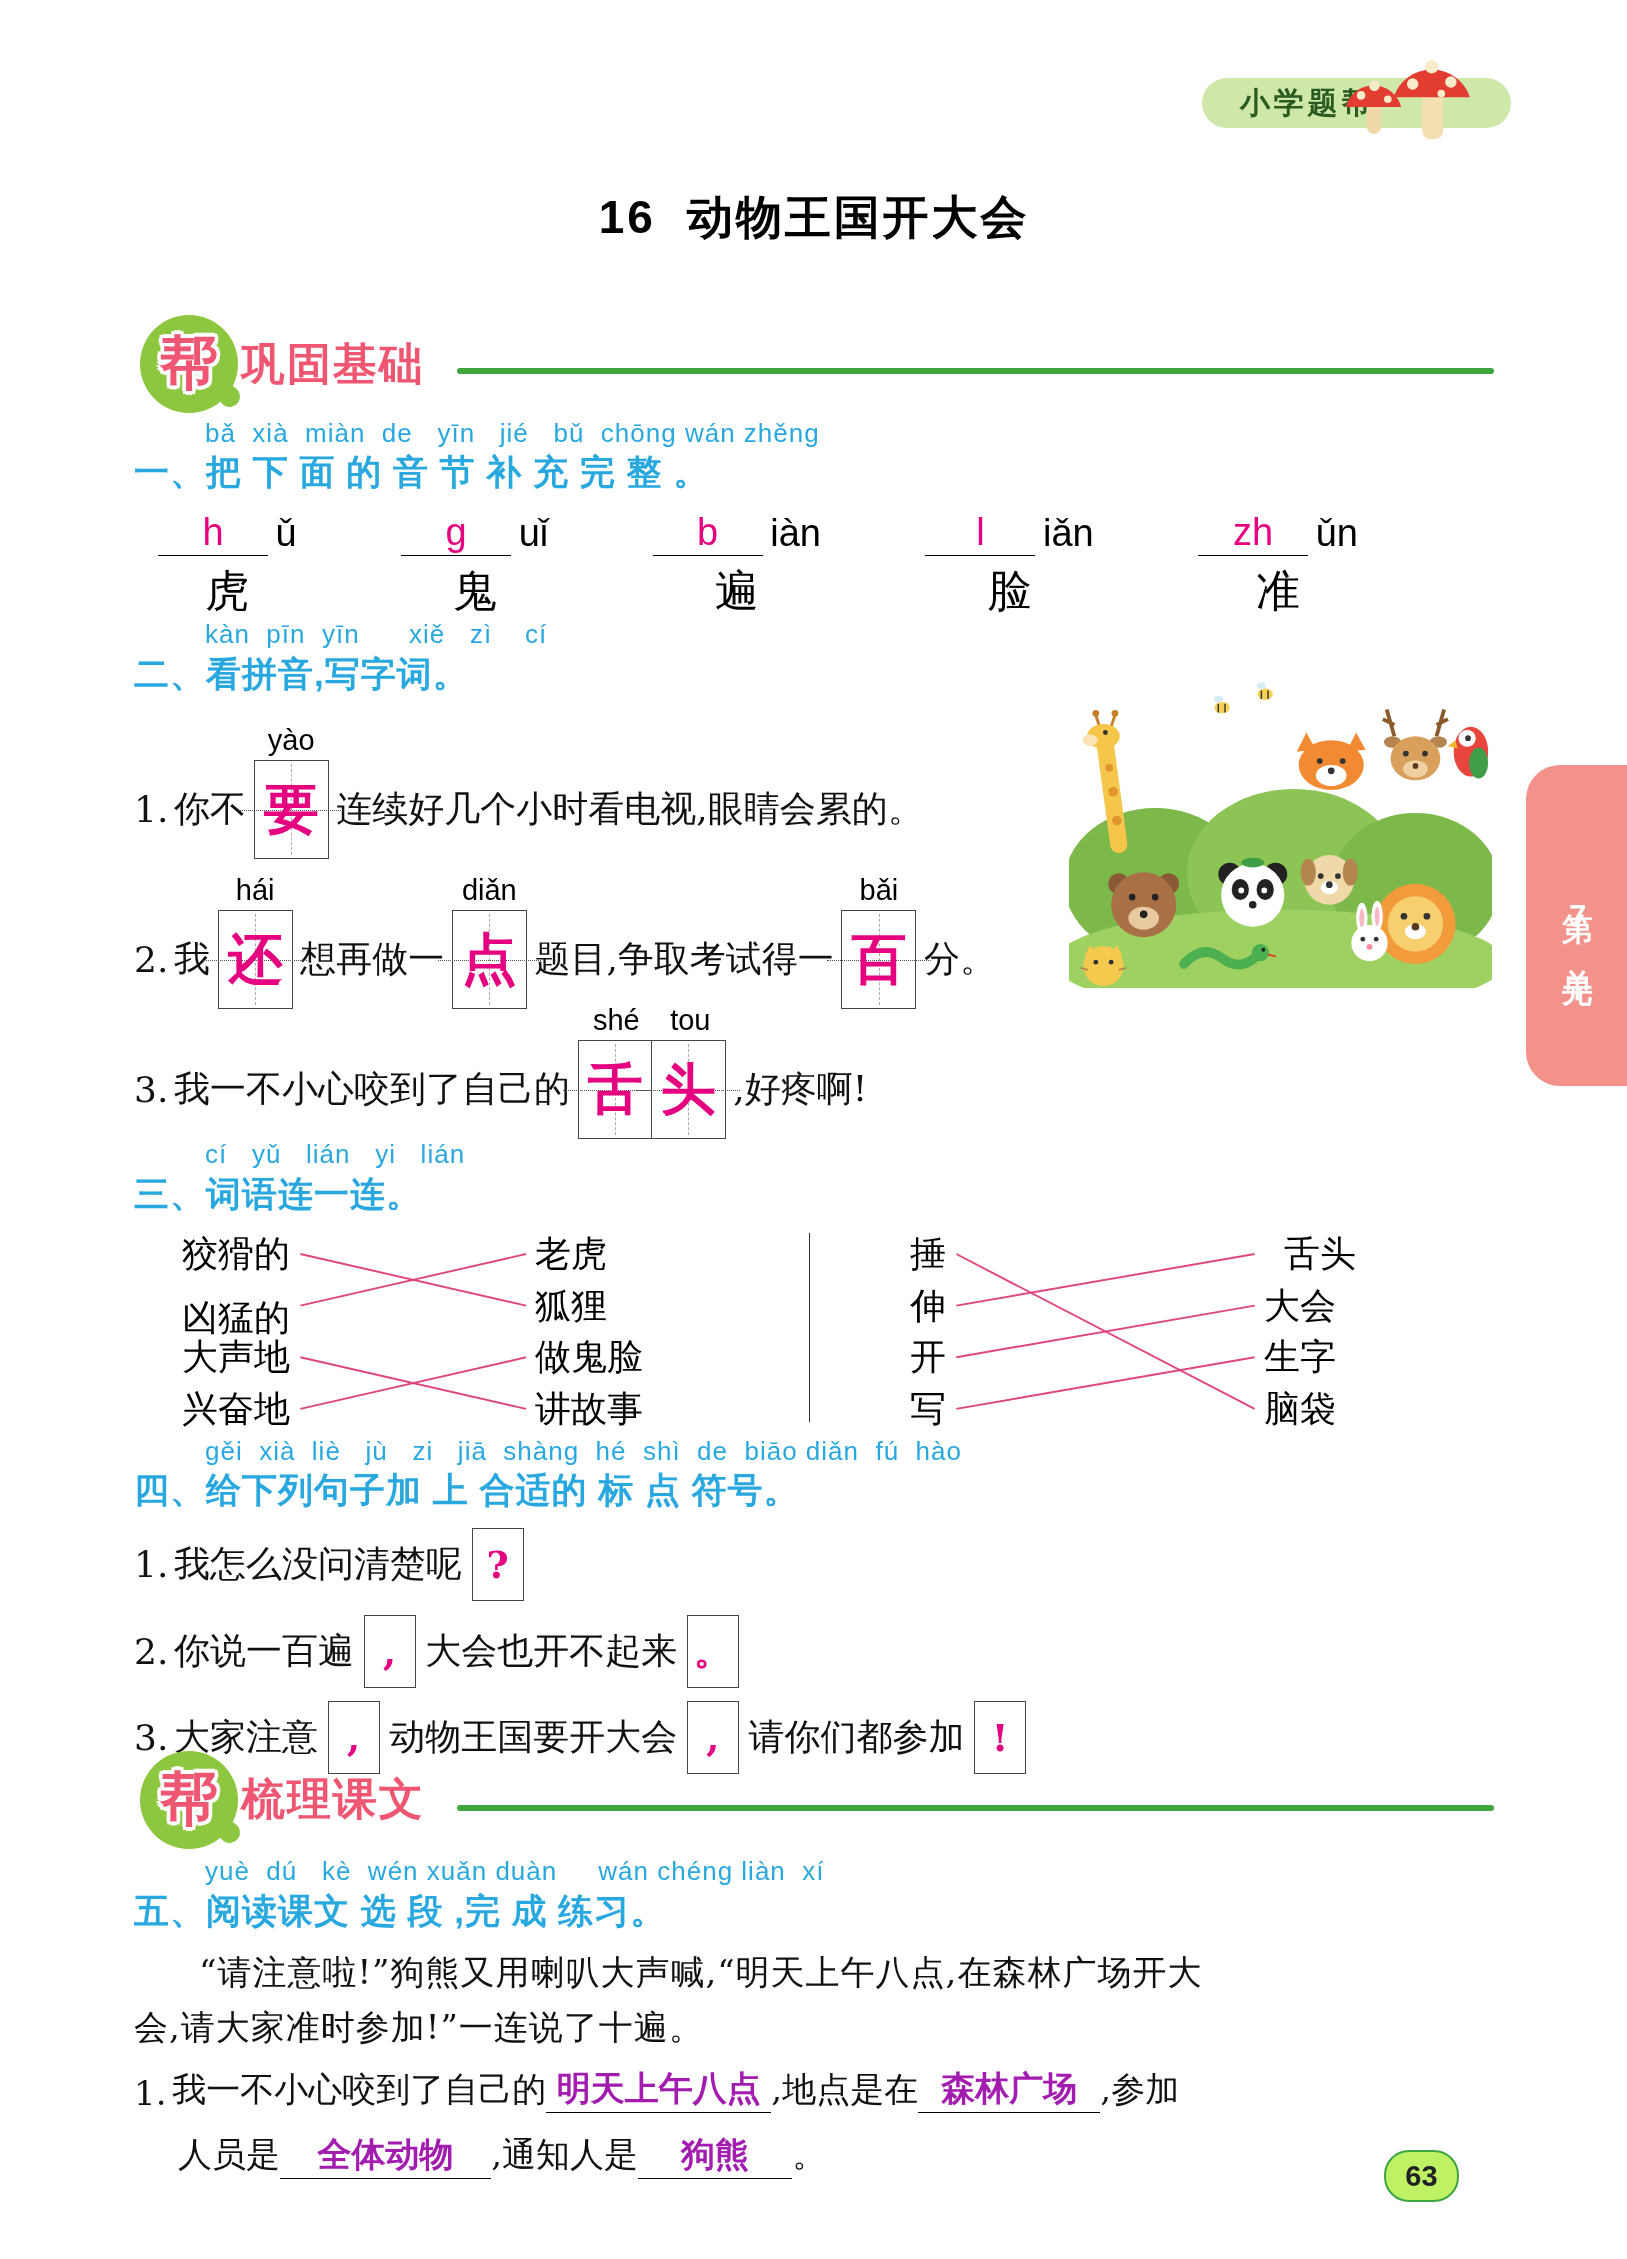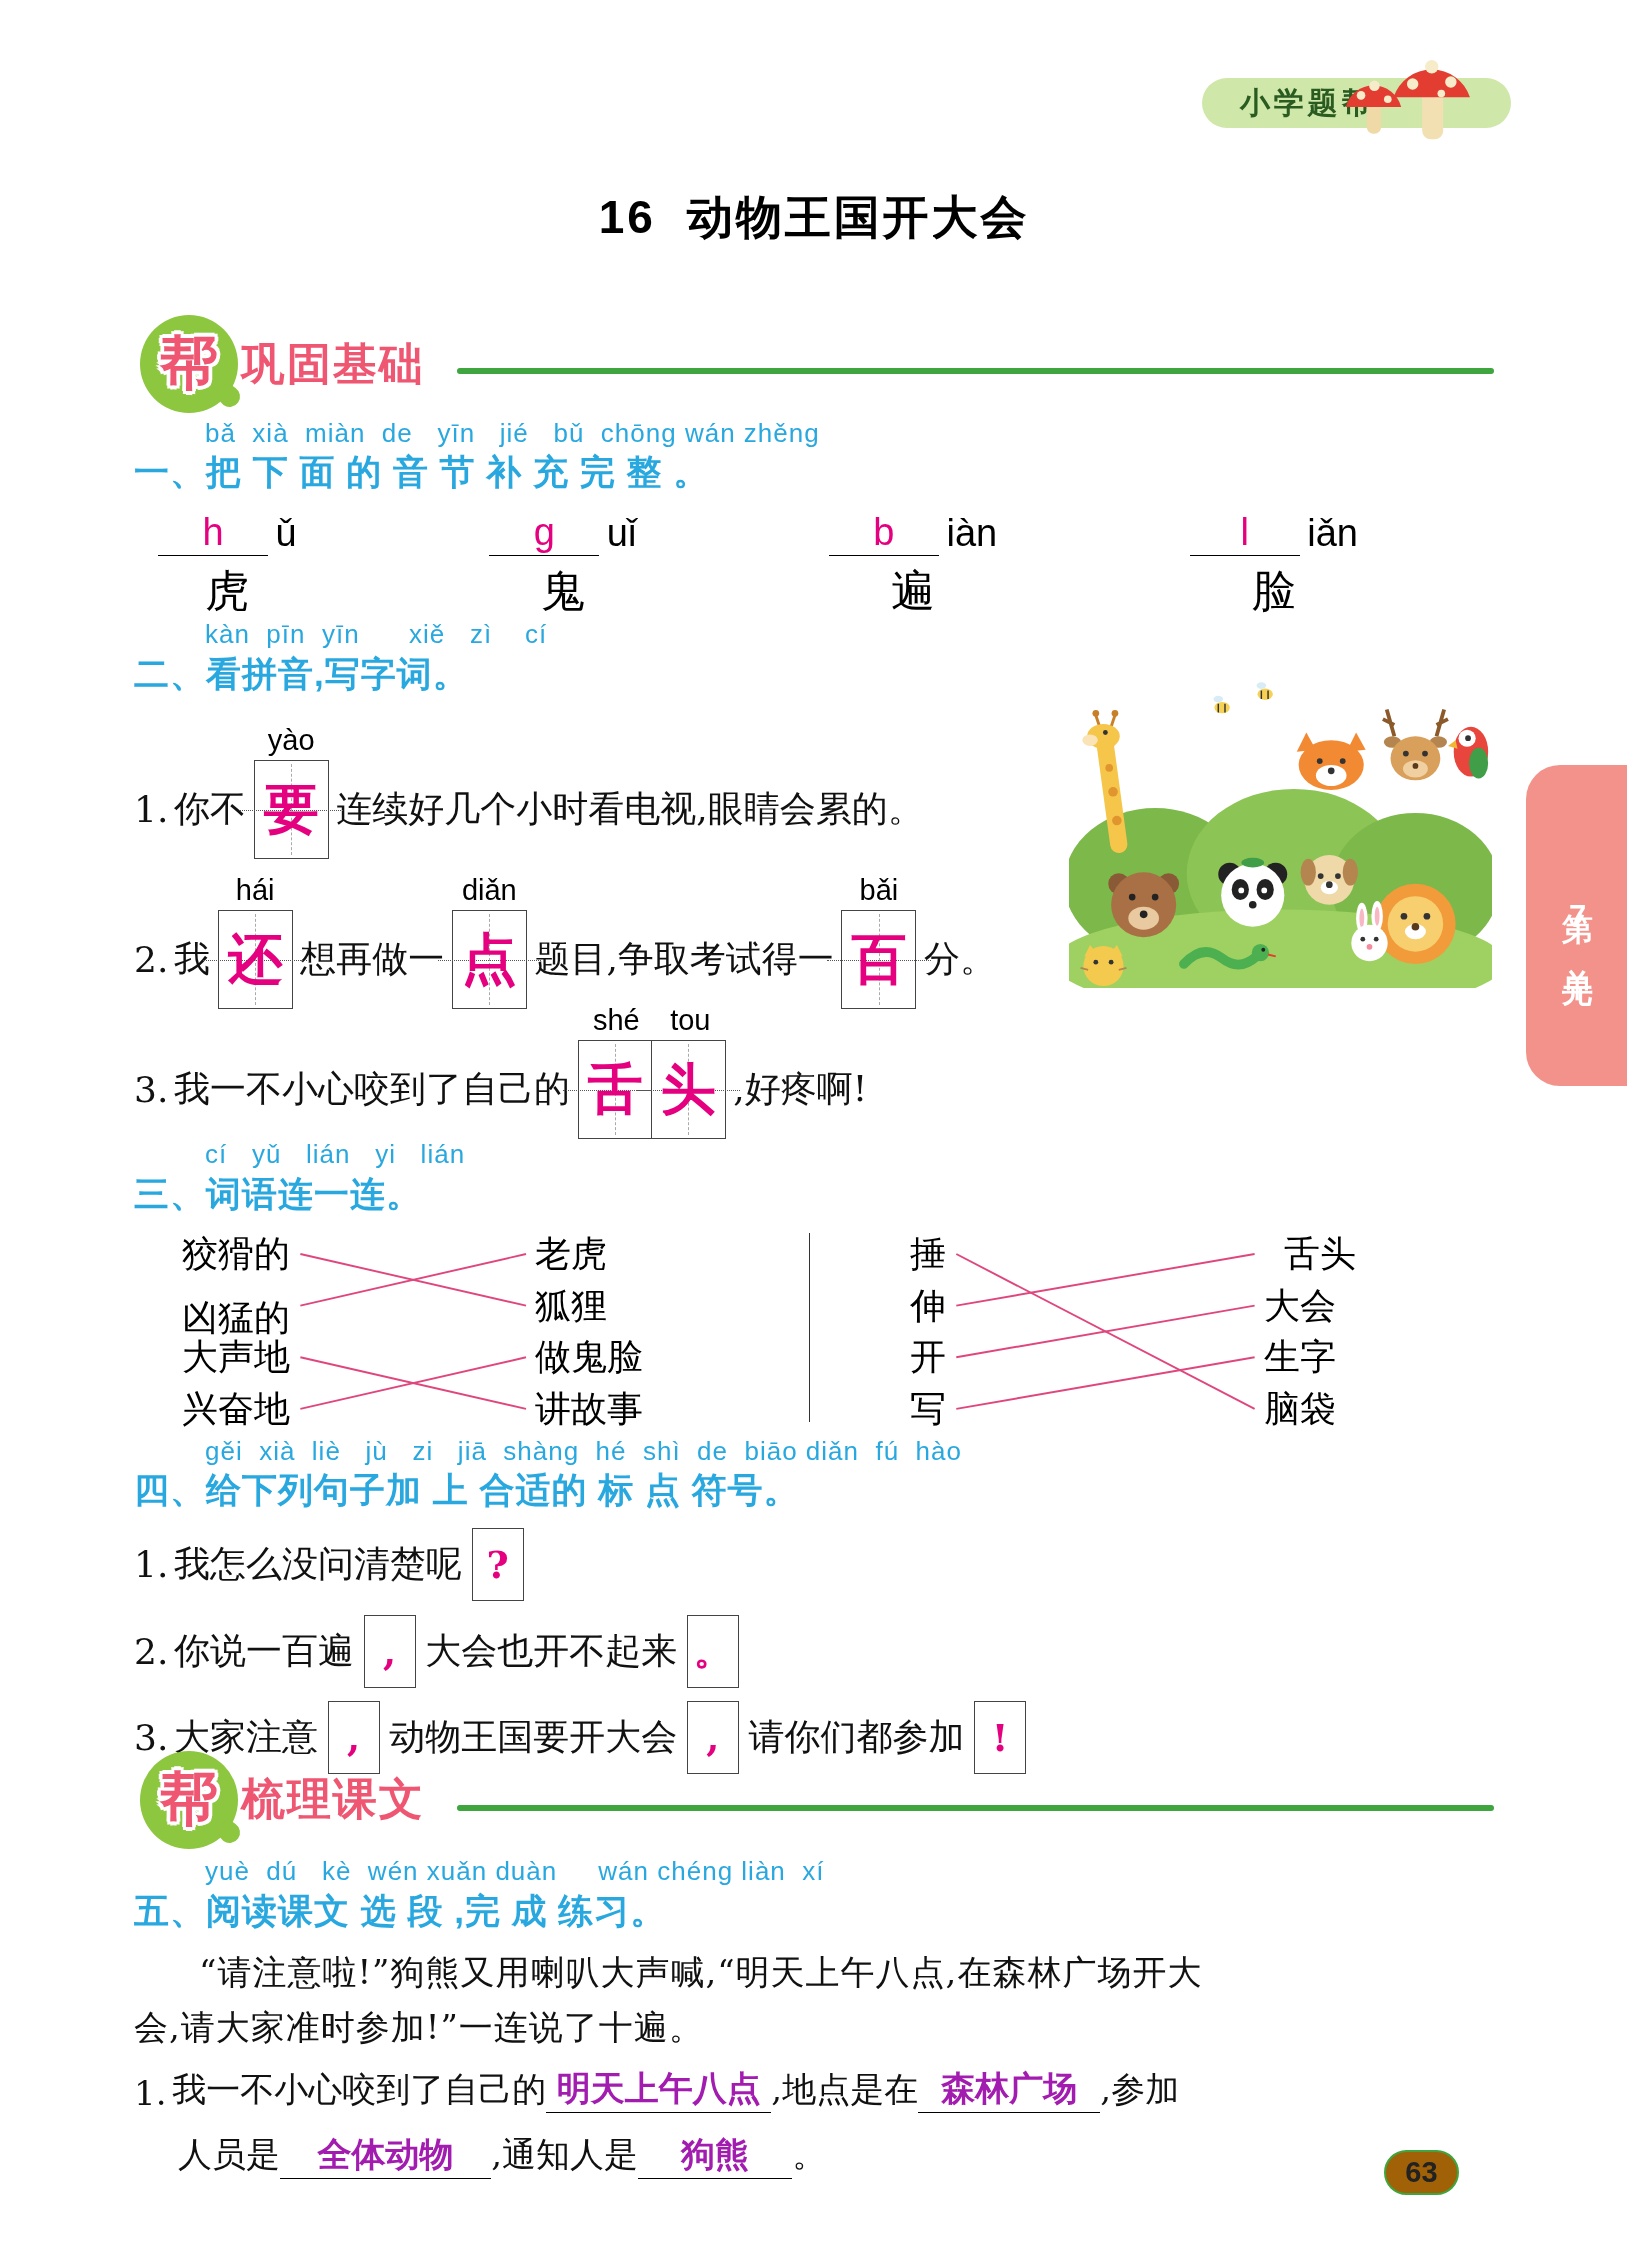--- a/index.html
+++ b/index.html
@@ -71,23 +71,23 @@
   .blank{display:inline-block;border-bottom:1.9px solid #000;text-align:center;
          color:#a21caf;font-weight:bold;padding:0 7.6px;}
 
   
   .side-tab{position:absolute;left:1526px;top:765px;width:102px;height:321px;background:#f2928a;
             border-radius:34px 0 0 34px;display:flex;align-items:center;justify-content:center;}
   .side-tab-text{writing-mode:vertical-rl;text-orientation:upright;color:#fff;font-size:31px;
                  font-weight:bold;letter-spacing:9.6px;}
 
   
-  .page-num{position:absolute;left:1384px;top:2150px;width:75px;height:45px;border:2.9px solid #3fa53f;
+  .page-num{position:absolute;left:1384px;top:2150px;width:75px;height:52px;border:2.9px solid #3fa53f;
             border-radius:25px;display:flex;align-items:center;justify-content:center;
-            font-size:29px;font-weight:bold;color:#222;background:#a16207;box-sizing:border-box;}
+            font-size:29px;font-weight:bold;color:#222;background:#bef264;box-sizing:border-box;}
 </style>
 </head>
 <body>
 
 <div class="page">
 
   <div class="logo-pill">
     <span class="logo-text">小学题帮</span>
   </div>
   <svg class="mushrooms" viewBox="0 0 140 112">
@@ -140,20 +140,27 @@
         </div>
       <div class="py-char kai">遍</div>
     </div>
     <div class="py-item">
       <div class="py-top">
           <span class="py-initial">l</span>
           <span class="py-final">iǎn</span>
         </div>
       <div class="py-char kai">脸</div>
     </div>
+    <div class="py-item">
+      <div class="py-top">
+          <span class="py-initial">zh</span>
+          <span class="py-final">ǔn</span>
+        </div>
+      <div class="py-char kai">准</div>
+    </div>
   </div>
 
   <div class="py-blue pre" style="left:205px;top:619px;">kàn  pīn  yīn      xiě   zì    cí</div>
   <div class="head-blue" style="left:134px;top:651px;">二、看拼音,写字词。</div>
 
   <div class="qrow kai" style="left:134px;top:760px;height:99px;">
     <span>1.</span>
     <span style="padding-left:5.7px;">你不</span>
     <span class="box-unit">
       <span class="box-py"><span>yào</span></span>

